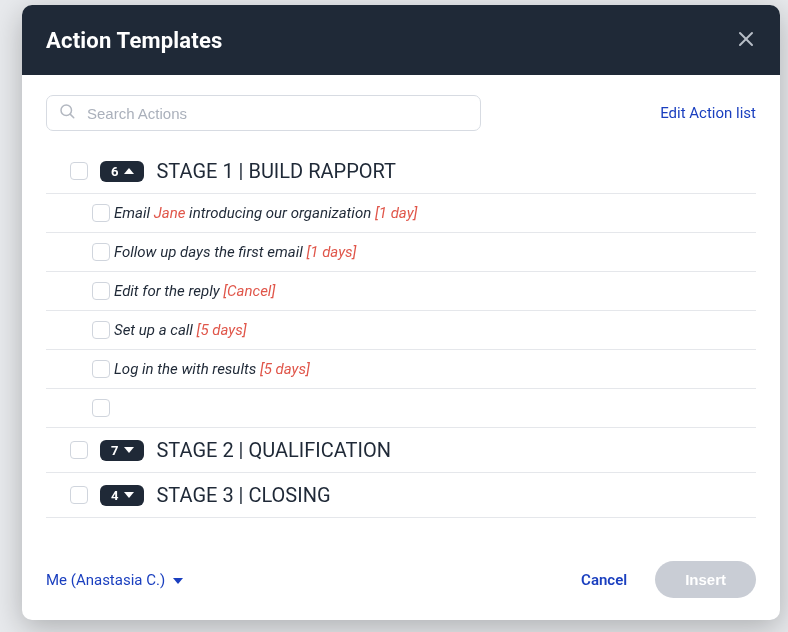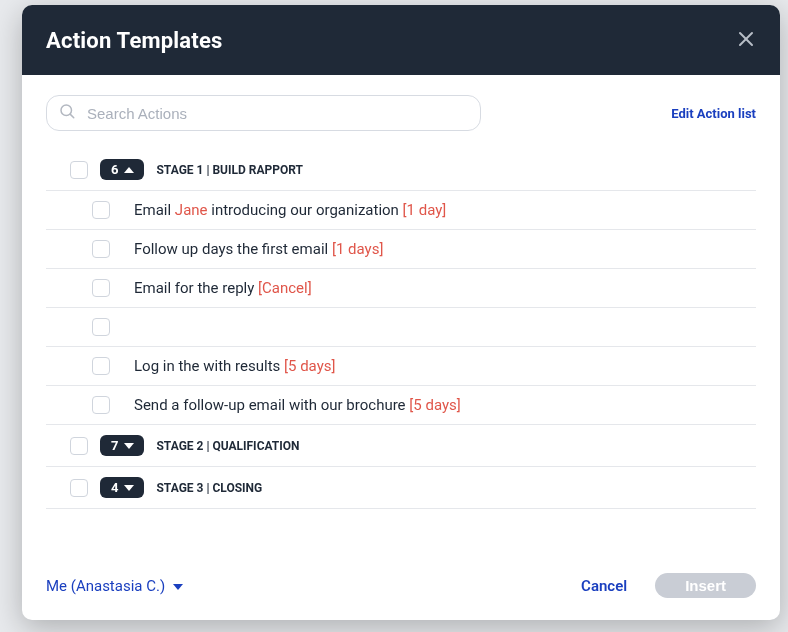--- a/index.html
+++ b/index.html
@@ -71,53 +71,54 @@
       left: 12px;
       top: 50%;
       transform: translateY(-50%);
       color: #b3b8c1;
       pointer-events: none;
     }
     .search-input {
       width: 100%;
       height: 36px;
       border: 1px solid #d7dbe2;
-      border-radius: 13px;
+      border-radius: 7px;
       padding: 0 12px 0 40px;
       font-size: 15px;
       color: #333;
       background: #fff;
     }
     .search-input::placeholder {
       color: #aab0bb;
     }
     .link {
       color: #1a3fbf;
-      font-size: 13px;
-      font-weight: 700;
+      font-size: 15px;
+      font-weight: 400;
       cursor: pointer;
       white-space: nowrap;
     }
     .list {
       flex: 1;
       overflow: hidden;
     }
     .stage-row {
       display: flex;
       align-items: center;
       padding: 10px 0 10px 24px;
       border-bottom: 1px solid #e5e7eb;
       gap: 12px;
     }
     .action-row {
       display: flex;
       align-items: center;
       padding: 10px 0 10px 46px;
       border-bottom: 1px solid #e5e7eb;
-      gap: 24px;
+      gap: 4px;
+      font-style: italic;
     }
     .checkbox {
       width: 18px;
       height: 18px;
       border: 1.5px solid #d0d5dd;
       border-radius: 4px;
       cursor: pointer;
       flex-shrink: 0;
       background: #fff;
     }
@@ -153,22 +154,22 @@
       display: inline-block;
       width: 0;
       height: 0;
       border-left: 5px solid transparent;
       border-right: 5px solid transparent;
       border-top: 6px solid #1a3fbf;
       vertical-align: middle;
       margin-left: 4px;
     }
     .stage-label {
-      font-size: 12px;
-      font-weight: 700;
+      font-size: 20px;
+      font-weight: 400;
       color: #1f2937;
     }
     .action-text {
       font-size: 15px;
       color: #1f2937;
     }
     .hl {
       color: #e0564a;
     }
     .modal-footer {
@@ -194,21 +195,21 @@
       font-weight: 600;
       cursor: pointer;
     }
     .btn-insert {
       background: #c9cdd5;
       color: #fff;
       font-size: 15px;
       font-weight: 600;
       border: none;
       border-radius: 20px;
-      padding: 4px 30px;
+      padding: 10px 30px;
       cursor: default;
     }
   </style>
 </head>
 <body>
 
 <div class="modal">
   <div class="modal-header">
     <div class="modal-title">Action Templates</div>
     <div class="close-btn">
@@ -254,40 +255,40 @@
       <div class="action-row">
         <div class="checkbox"></div>
         <span class="action-text">
           <span>Follow up days the first email </span><span class="hl">[1 days]</span>
         </span>
       </div>
 
       <div class="action-row">
         <div class="checkbox"></div>
         <span class="action-text">
-          <span>Email for the reply </span><span class="hl">[Cancel]</span>
-        </span>
-      </div>
-
-      <div class="action-row">
-        <div class="checkbox"></div>
+          <span>Edit for the reply </span><span class="hl">[Cancel]</span>
+        </span>
+      </div>
+
+      <div class="action-row">
+        <div class="checkbox"></div>
+        <span class="action-text">
+          <span>Set up a call </span><span class="hl">[5 days]</span>
+        </span>
       </div>
 
       <div class="action-row">
         <div class="checkbox"></div>
         <span class="action-text">
           <span>Log in the with results </span><span class="hl">[5 days]</span>
         </span>
       </div>
 
       <div class="action-row">
         <div class="checkbox"></div>
-        <span class="action-text">
-          <span>Send a follow-up email with our brochure </span><span class="hl">[5 days]</span>
-        </span>
       </div>
 
       <div class="stage-row">
         <div class="checkbox"></div>
         <div class="stage-badge">
           <span>7</span>
           <span class="caret-down"></span>
         </div>
         <span class="stage-label">STAGE 2 | QUALIFICATION</span>
       </div>

